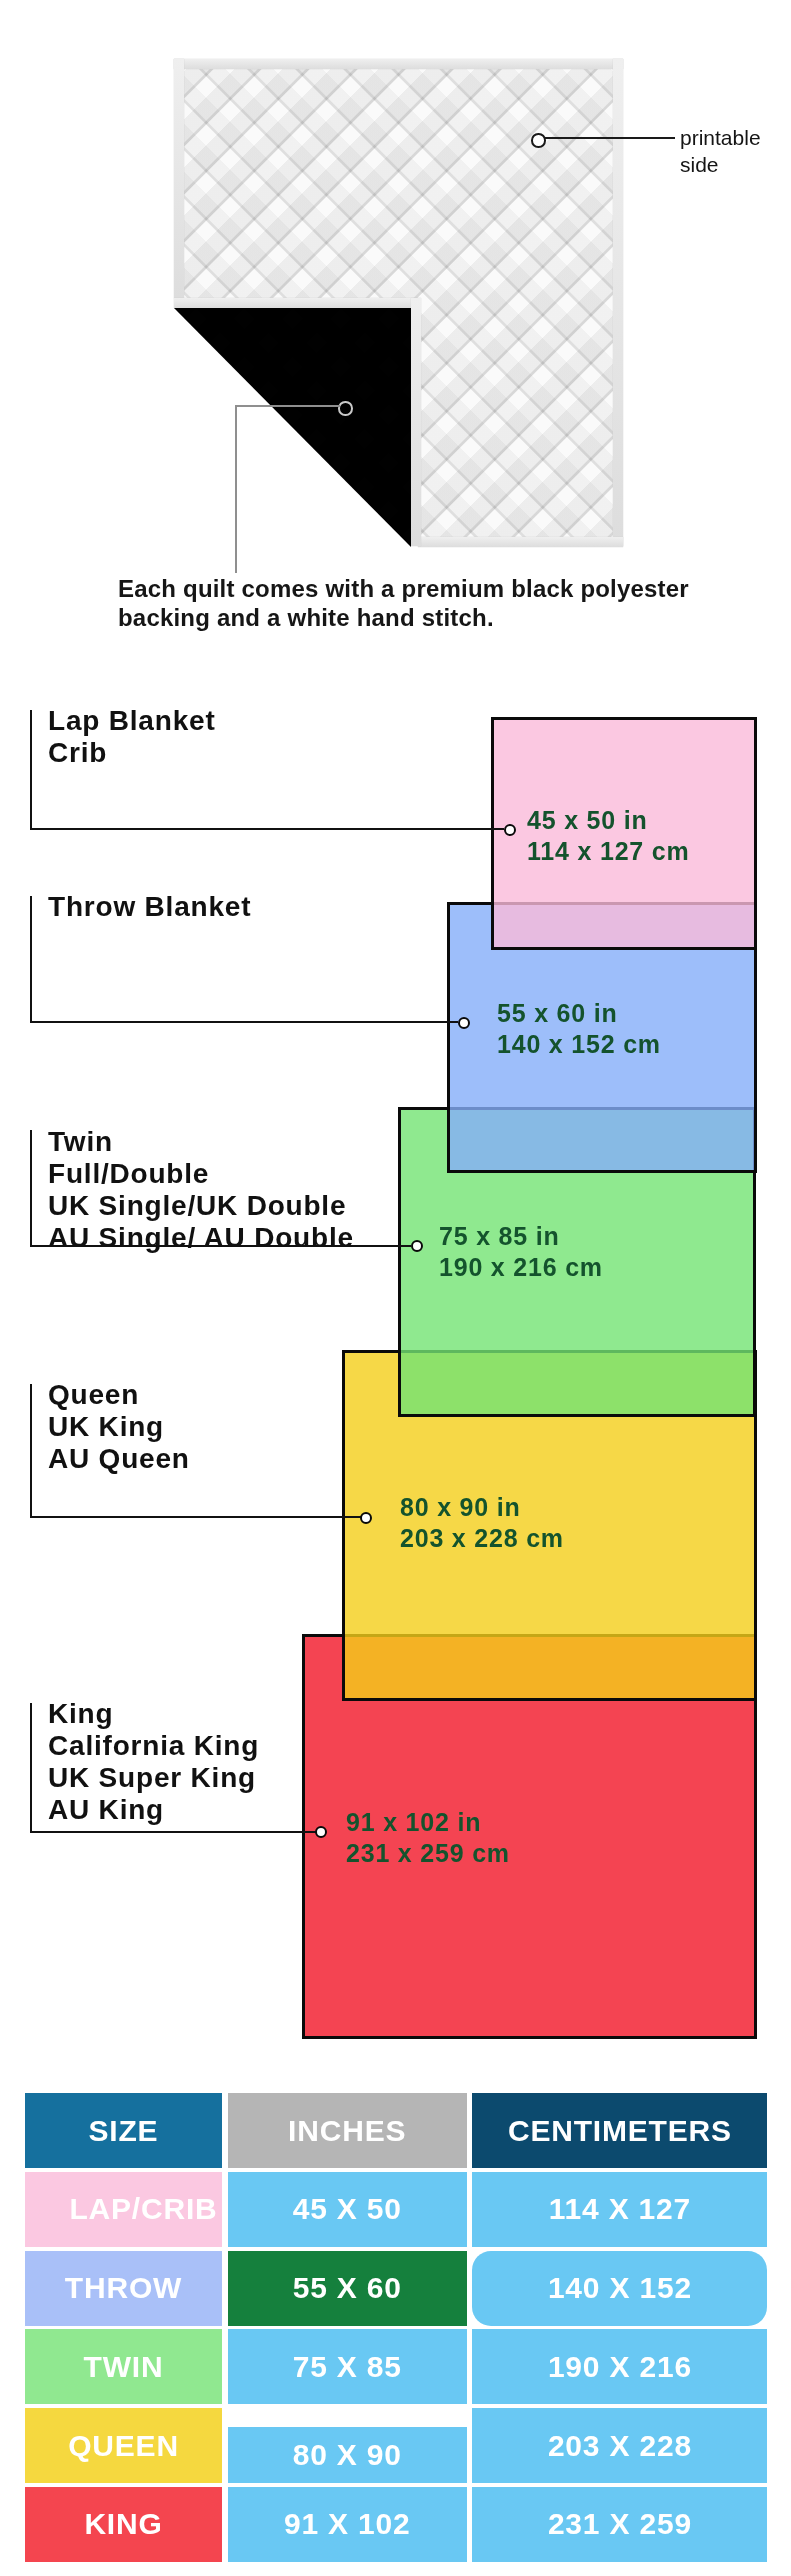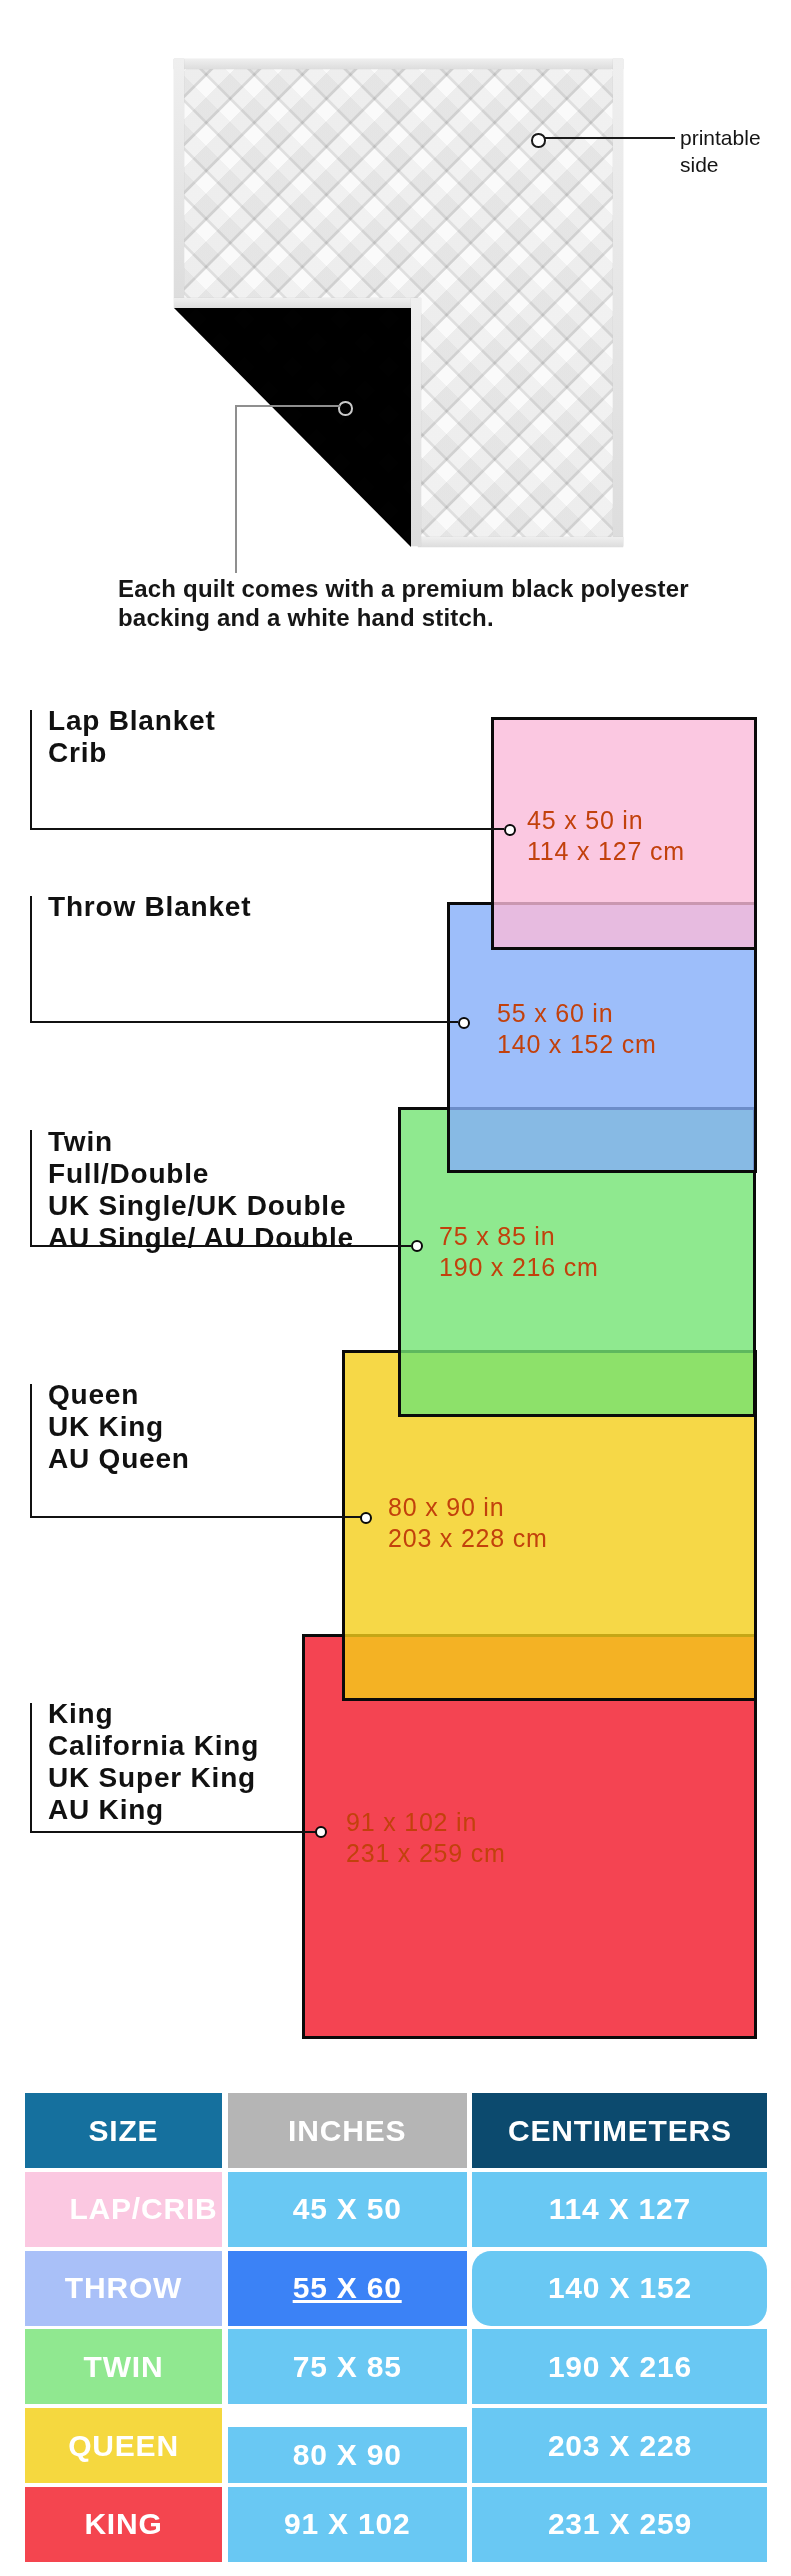--- a/index.html
+++ b/index.html
@@ -32,21 +32,21 @@
   .ann-line{background:#1a1a1a;}
   .ann-text{font-size:21px;font-weight:500;color:#151515;line-height:27px;}
   .caption{font-size:24px;font-weight:600;color:#161616;line-height:29px;letter-spacing:0.2px;}
 
   
   .rect{border:3.8px solid #0a0a0a;box-sizing:border-box;}
   .dlabel{font-size:28px;font-weight:bold;color:#111111;line-height:32px;letter-spacing:0.8px;white-space:nowrap;}
   .tick{width:1.9px;background:#111111;}
   .cline{height:1.9px;background:#111111;}
   .circle{width:12.4px;height:12.4px;border:2.9px solid #0a0a0a;border-radius:50%;background:#ffffff;box-sizing:border-box;}
-  .dim{font-size:25px;font-weight:normal;color:#c2410c;line-height:31px;letter-spacing:0.8px;white-space:nowrap;}
+  .dim{font-size:25px;font-weight:bold;color:#14532d;line-height:31px;letter-spacing:0.8px;white-space:nowrap;}
 
   
   .stable{left:25px;top:2093px;display:grid;
           grid-template-columns:197px 239px 295px;
           grid-template-rows:75px 75px 75px 75px 75px 75px;
           column-gap:5.7px;row-gap:3.8px;}
   .cell{display:flex;align-items:center;justify-content:center;
         font-size:30px;font-weight:bold;color:#ffffff;letter-spacing:0.8px;}
 </style>
 </head>
@@ -125,21 +125,21 @@
   </div>
 
   <div class="abs dlabel" style="left:48px;top:1379px;">
     <div>Queen</div>
     <div>UK King</div>
     <div>AU Queen</div>
   </div>
   <div class="abs tick" style="left:30px;top:1384px;height:134px;"></div>
   <div class="abs cline" style="left:30px;top:1516px;width:331px;"></div>
   <div class="abs circle" style="left:360px;top:1512px;"></div>
-  <div class="abs dim" style="left:388px;top:1492px;">
+  <div class="abs dim" style="left:400px;top:1492px;">
     <div>80 x 90 in</div>
     <div>203 x 228 cm</div>
   </div>
 
   <div class="abs dlabel" style="left:48px;top:1698px;">
     <div>King</div>
     <div>California King</div>
     <div>UK Super King</div>
     <div>AU King</div>
   </div>
@@ -154,21 +154,21 @@
   <div class="abs stable">
     <div class="cell" style="background-color: rgb(21, 112, 158);">SIZE</div>
     <div class="cell" style="background-color: rgb(181, 181, 181);">INCHES</div>
     <div class="cell" style="background-color: #0c4a6e;">CENTIMETERS</div>
 
     <div class="cell" style="background-color: rgb(251, 200, 225); padding-left: 40px;">LAP/CRIB</div>
     <div class="cell" style="background-color: rgb(105, 200, 243);">45 X 50</div>
     <div class="cell" style="background-color: rgb(105, 200, 243);">114 X 127</div>
 
     <div class="cell" style="background-color: rgb(169, 192, 248);">THROW</div>
-    <div class="cell" style="background-color: #3b82f6; text-decoration: underline;">55 X 60</div>
+    <div class="cell" style="background-color: #15803d;">55 X 60</div>
     <div class="cell" style="background-color: rgb(105, 200, 243); border-radius: 19px;">140 X 152</div>
 
     <div class="cell" style="background-color: rgb(144, 232, 144);">TWIN</div>
     <div class="cell" style="background-color: rgb(105, 200, 243);">75 X 85</div>
     <div class="cell" style="background-color: rgb(105, 200, 243);">190 X 216</div>
 
     <div class="cell" style="background-color: rgb(245, 216, 63);">QUEEN</div>
     <div class="cell" style="background-color: rgb(105, 200, 243); margin-top: 19px;">80 X 90</div>
     <div class="cell" style="background-color: rgb(105, 200, 243);">203 X 228</div>
 

